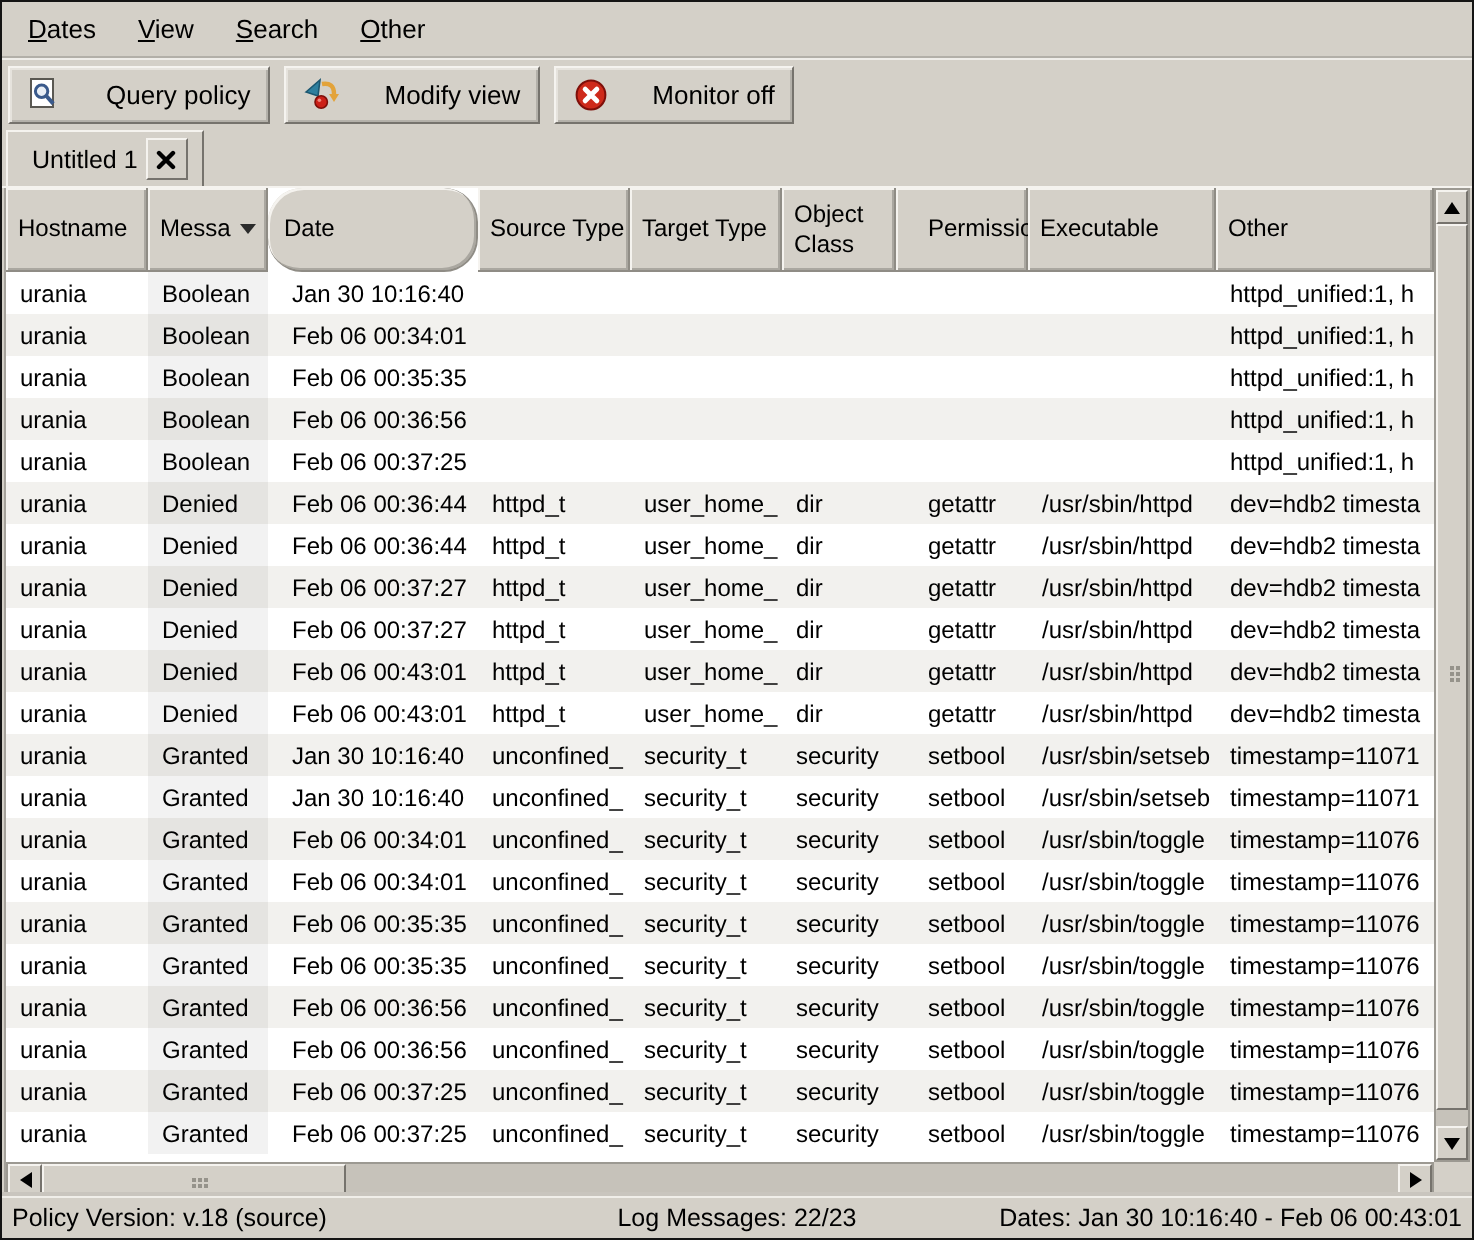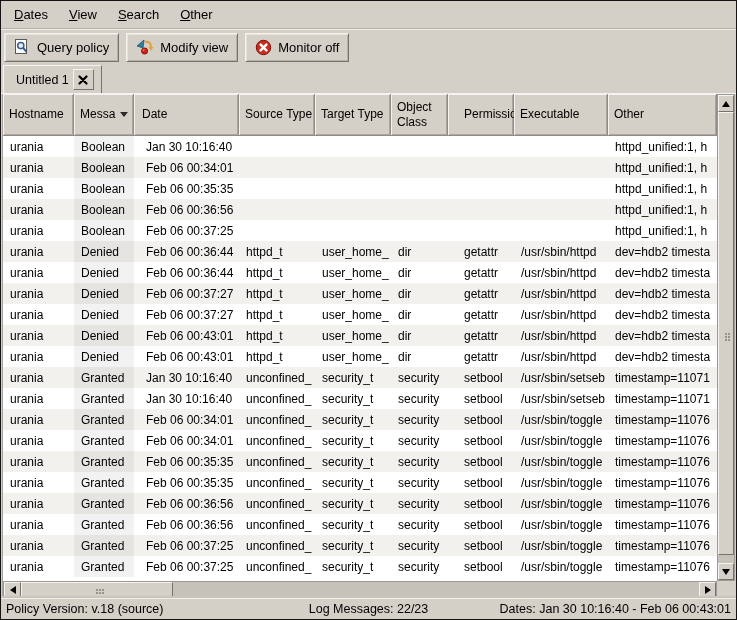--- a/index.html
+++ b/index.html
@@ -17,21 +17,21 @@
     display:flex;flex-direction:column;}
 
   
   .menubar{flex:none;height:28px;display:flex;align-items:center;gap:21px;
     padding:0 0 0 13px;border-bottom:1px solid #b2afa8;box-shadow:0 1px 0 #efede9;}
   .menu-item{display:inline-block;font-size:13px;cursor:default;}
   .menu-item::first-letter{text-decoration:underline;}
 
   
   .toolbar{flex:none;height:36px;display:flex;align-items:center;gap:7px;padding:0 3px;}
-  .tbtn{height:29px;display:flex;align-items:center;gap:6px;padding:0 9px;
+  .tbtn{height:29px;display:flex;align-items:center;gap:22px;padding:0 9px;
     background:var(--bg);font-size:13px;
     border:1px solid;border-color:var(--bevel-light) var(--bevel-dark) var(--bevel-dark) var(--bevel-light);
     box-shadow:inset 1px 1px 0 #e6e3dd, inset -1px -1px 0 #b4b1aa;cursor:default;}
   .tbtn svg{flex:none;}
 
   
   .tabstrip{flex:none;height:29px;display:flex;align-items:flex-end;padding-left:2px;
     border-bottom:1px solid var(--bevel-light);}
   .tab{height:28px;display:flex;align-items:center;gap:4px;padding:0 7px 0 12px;
     background:var(--bg);font-size:12.5px;
@@ -50,21 +50,21 @@
     padding-left:6px;font-size:12px;line-height:1.2;
     border-right:1px solid var(--line-dark);border-bottom:1px solid var(--line-dark);
     box-shadow:inset 1px 1px 0 var(--bevel-light), inset -1px -1px 0 #aaa7a0;cursor:default;}
   .sort-arrow{width:0;height:0;margin-left:5px;border-left:4px solid transparent;
     border-right:4px solid transparent;border-top:5px solid #2b2b2b;}
   .tbody{flex:1;overflow:hidden;background:#fff;}
   .trow{height:21px;display:flex;background:#fff;}
   .trow.alt{background:var(--alt);}
   .cell{flex:none;padding:4px 4px 0 7px;font-size:12px;white-space:nowrap;overflow:hidden;}
   .cell.c1{background:rgba(0,0,0,0.05);}
-  .c0{width:71px;}.c1{width:60px;}.c2{width:105px;padding-left:12px;}
+  .c0{width:71px;}.c1{width:60px;}.c2{width:105px;padding-left:12px;border-radius:17px;}
   .c3{width:76px;}.c4{width:76px;}.c5{width:57px;}.c6{width:66px;padding-left:16px;}.c7{width:94px;}
   .c8{flex:1 1 auto;min-width:0;width:auto;}
   .hcell.c2{padding-left:8px;}
 
   
   .vscroll{grid-column:2;grid-row:1;background:var(--trough);display:flex;flex-direction:column;
     border:1px solid #9c budge;} 
   .vscroll{border:1px solid #9c9992;}
   .sbtn{flex:none;background:var(--bg);display:flex;align-items:center;justify-content:center;
     border:1px solid;border-color:var(--bevel-light) var(--bevel-dark) var(--bevel-dark) var(--bevel-light);cursor:default;}

